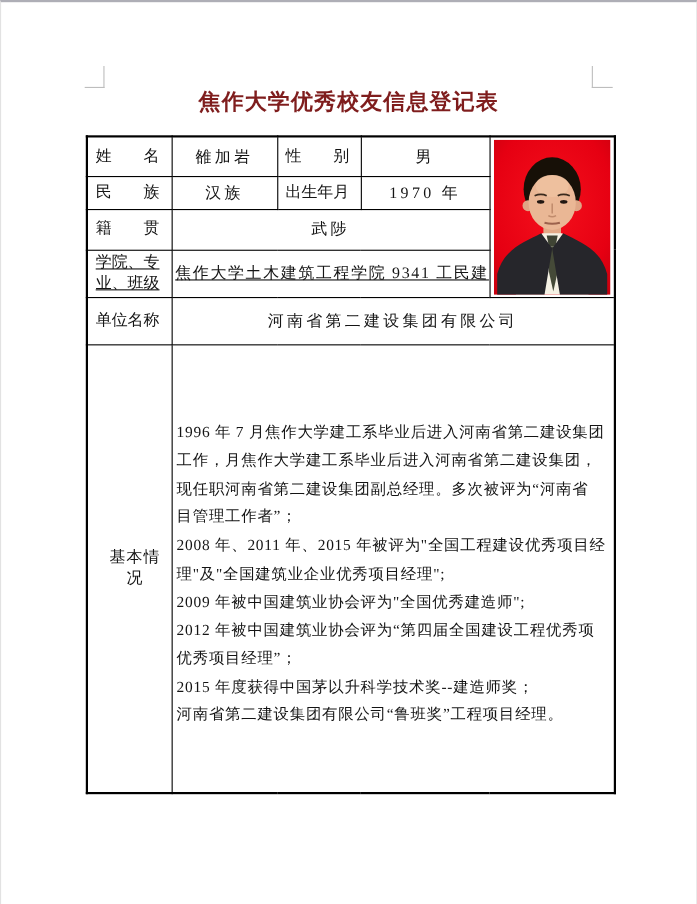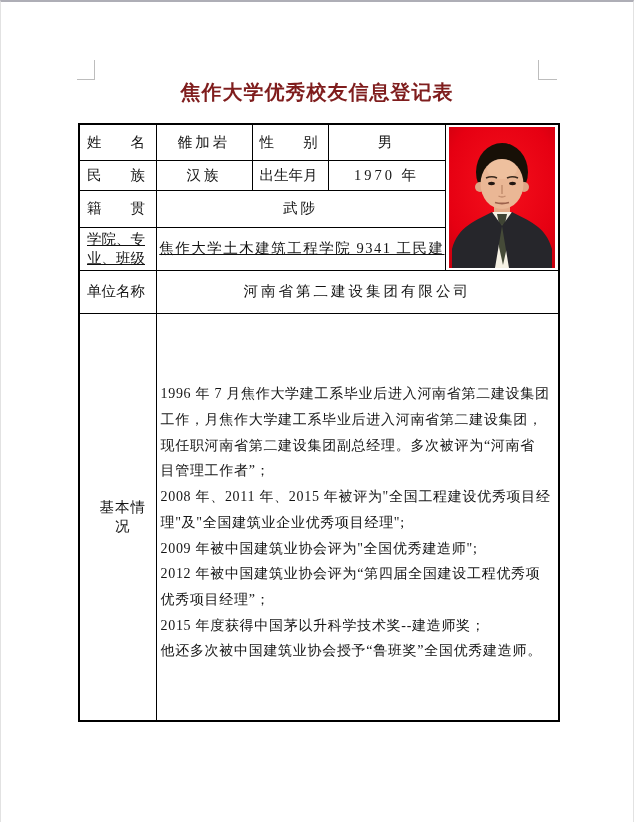--- a/index.html
+++ b/index.html
@@ -162,18 +162,18 @@
             <div class="profile-line">1996 年 7 月焦作大学建工系毕业后进入河南省第二建设集团</div>
             <div class="profile-line">工作，月焦作大学建工系毕业后进入河南省第二建设集团，</div>
             <div class="profile-line">现任职河南省第二建设集团副总经理。多次被评为“河南省</div>
             <div class="profile-line">目管理工作者”；</div>
             <div class="profile-line">2008 年、2011 年、2015 年被评为"全国工程建设优秀项目经</div>
             <div class="profile-line">理"及"全国建筑业企业优秀项目经理";</div>
             <div class="profile-line">2009 年被中国建筑业协会评为"全国优秀建造师";</div>
             <div class="profile-line">2012 年被中国建筑业协会评为“第四届全国建设工程优秀项</div>
             <div class="profile-line">优秀项目经理”；</div>
             <div class="profile-line">2015 年度获得中国茅以升科学技术奖--建造师奖；</div>
-            <div class="profile-line">他还多次被中国建筑业协会授予“鲁班奖”全国优秀建造师。</div>
+            <div class="profile-line">河南省第二建设集团有限公司“鲁班奖”工程项目经理。</div>
           </div>
       </td>
     </tr>
   </tbody>
 </table>
 
 </body></html>

